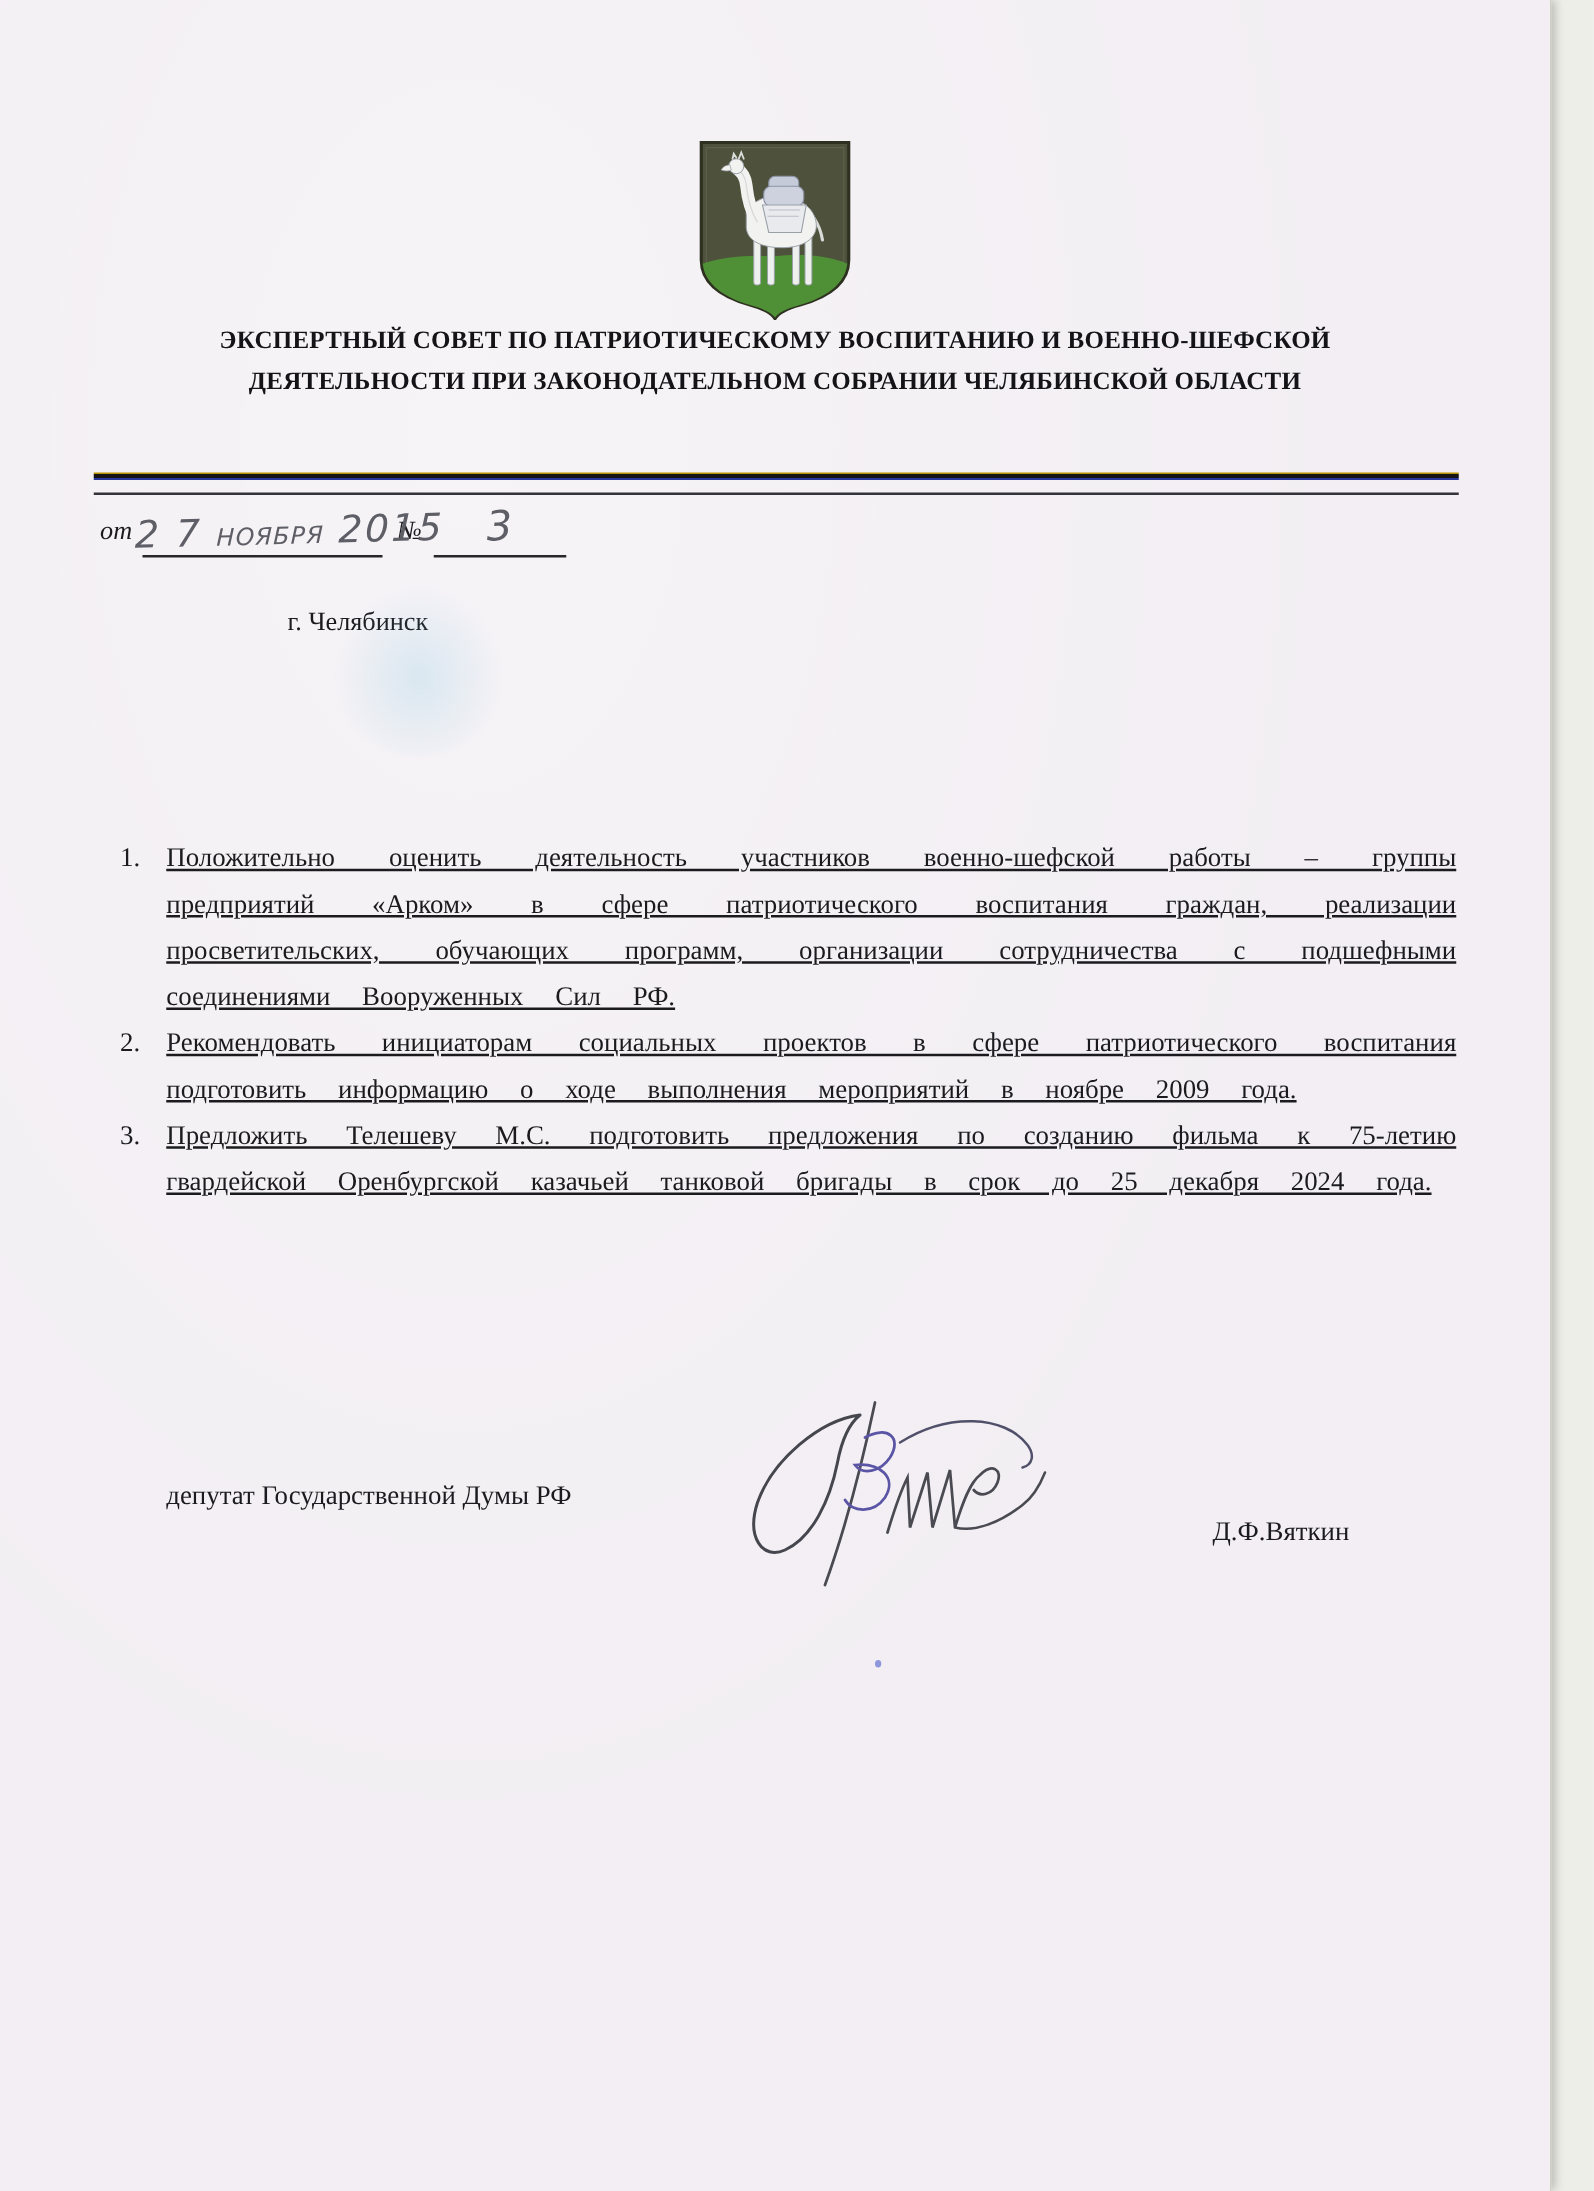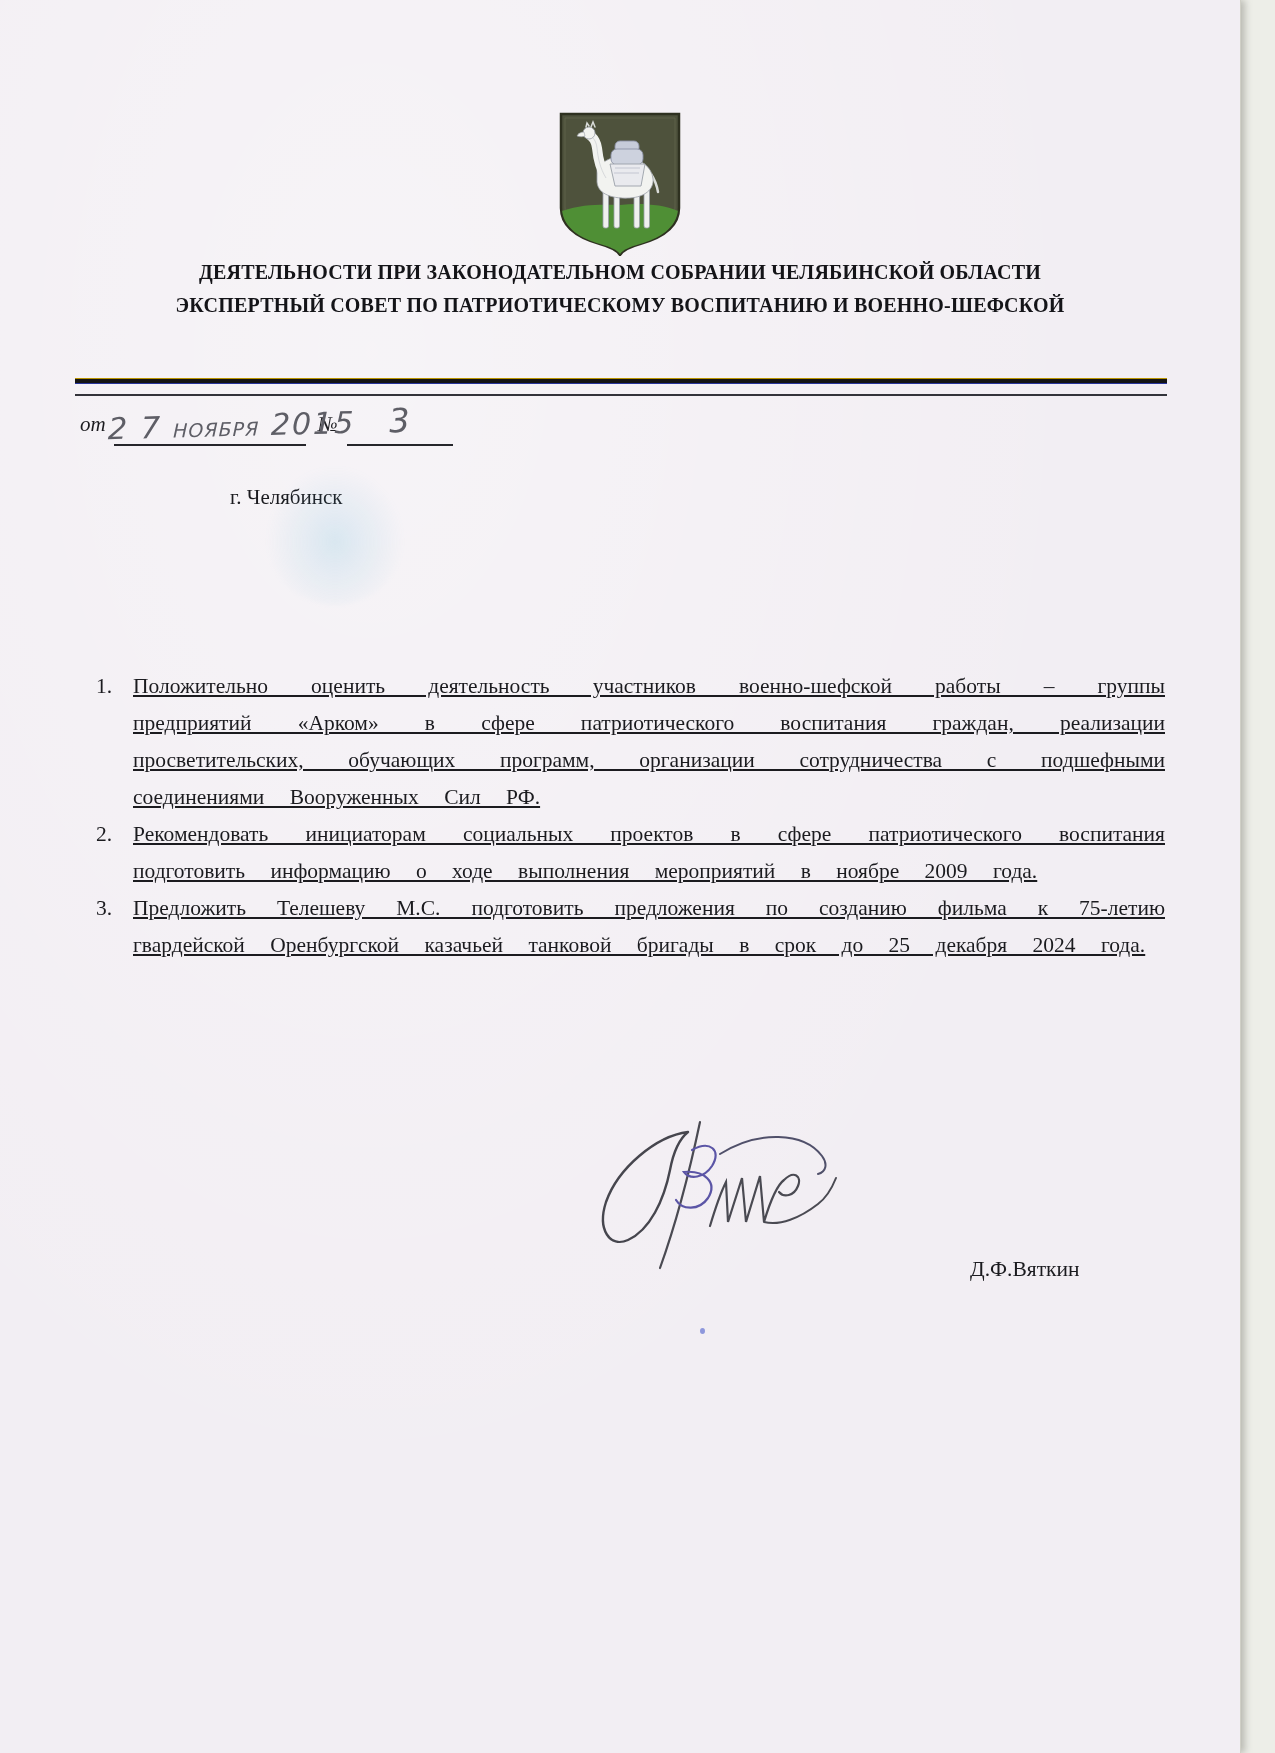--- a/index.html
+++ b/index.html
@@ -82,21 +82,21 @@
   }
   .res-list{margin-top:24px;}
   .res-item{display:flex;margin:0;}
   .res-item .no{width:42px;flex:0 0 42px;padding-left:5px;box-sizing:border-box;}
   .res-item .tx{flex:1;text-align:justify;word-spacing:20px;text-decoration:underline;}
   
   .sig-left{
     position:absolute;left:133px;top:1178px;
     font-size:21.5px;line-height:37px;
   }
-  .sig-name{position:absolute;left:970px;top:1213px;font-size:21.5px;margin-top:44px;}
+  .sig-name{position:absolute;left:970px;top:1213px;font-size:21.5px;}
   .sig-scrawl{position:absolute;left:560px;top:1118px;width:330px;height:170px;}
 </style>
 </head>
 <body>
 
 <div class="paper">
 
   <div class="emblem">
     <svg width="126" height="146" viewBox="0 0 126 146" xmlns="http://www.w3.org/2000/svg">
 
@@ -125,22 +125,22 @@
 
       <rect x="58" y="31" width="24" height="12" rx="5" fill="#c6cbd9" stroke="#8c92a6" stroke-width="0.9"></rect>
       <rect x="54" y="39" width="32" height="16" rx="6" fill="#cdd2de" stroke="#8c92a6" stroke-width="0.9"></rect>
 
       <path d="M53,54 L88,54 L84,76 L58,76 Z" fill="#e9eaee" stroke="#9aa0a8" stroke-width="0.9"></path>
       <path d="M58,58 L83,58 M57,63 L82,63" stroke="#b9bec9" stroke-width="0.8"></path>
     </svg>
   </div>
 
   <div class="org-title">
+    <div>ЭКСПЕРТНЫЙ СОВЕТ ПО ПАТРИОТИЧЕСКОМУ ВОСПИТАНИЮ И ВОЕННО-ШЕФСКОЙ</div>
     <div>ДЕЯТЕЛЬНОСТИ ПРИ ЗАКОНОДАТЕЛЬНОМ СОБРАНИИ ЧЕЛЯБИНСКОЙ ОБЛАСТИ</div>
-    <div>ЭКСПЕРТНЫЙ СОВЕТ ПО ПАТРИОТИЧЕСКОМУ ВОСПИТАНИЮ И ВОЕННО-ШЕФСКОЙ</div>
   </div>
 
   <div class="rule-thick"></div>
   <div class="rule-thin"></div>
 
   <div class="meta-row">
     <span class="meta-label">от</span>
     <span class="u-line u-date">
       <span class="hand hand-date"><span>2 7</span> <span class="mon">ноября</span> <span>2015</span></span>
     </span>
@@ -165,20 +165,21 @@
         <div class="tx">Рекомендовать инициаторам социальных проектов в сфере патриотического воспитания подготовить информацию о ходе выполнения мероприятий в ноябре  2009 года.</div>
       </div>
       <div class="res-item">
         <span class="no">3.</span>
         <div class="tx">Предложить Телешеву М.С. подготовить предложения по созданию фильма к 75-летию гвардейской Оренбургской казачьей танковой бригады в срок до 25 декабря 2024 года.</div>
       </div>
     </div>
   </div>
 
   <div class="sig-left">
+    <div>депутат Государственной Думы РФ</div>
   </div>
 
   <div class="sig-scrawl">
     <svg width="330" height="170" viewBox="0 0 330 170" xmlns="http://www.w3.org/2000/svg">
       <g fill="none" stroke-linecap="round">
 
         <path d="M128,14 C96,18 58,50 46,84 C37,112 50,130 68,122 C90,112 104,82 110,52 C113,36 118,22 128,14" stroke="#46464e" stroke-width="2.4"></path>
 
         <path d="M140,4 C132,42 118,100 100,150" stroke="#4a4a52" stroke-width="2.2"></path>
 

